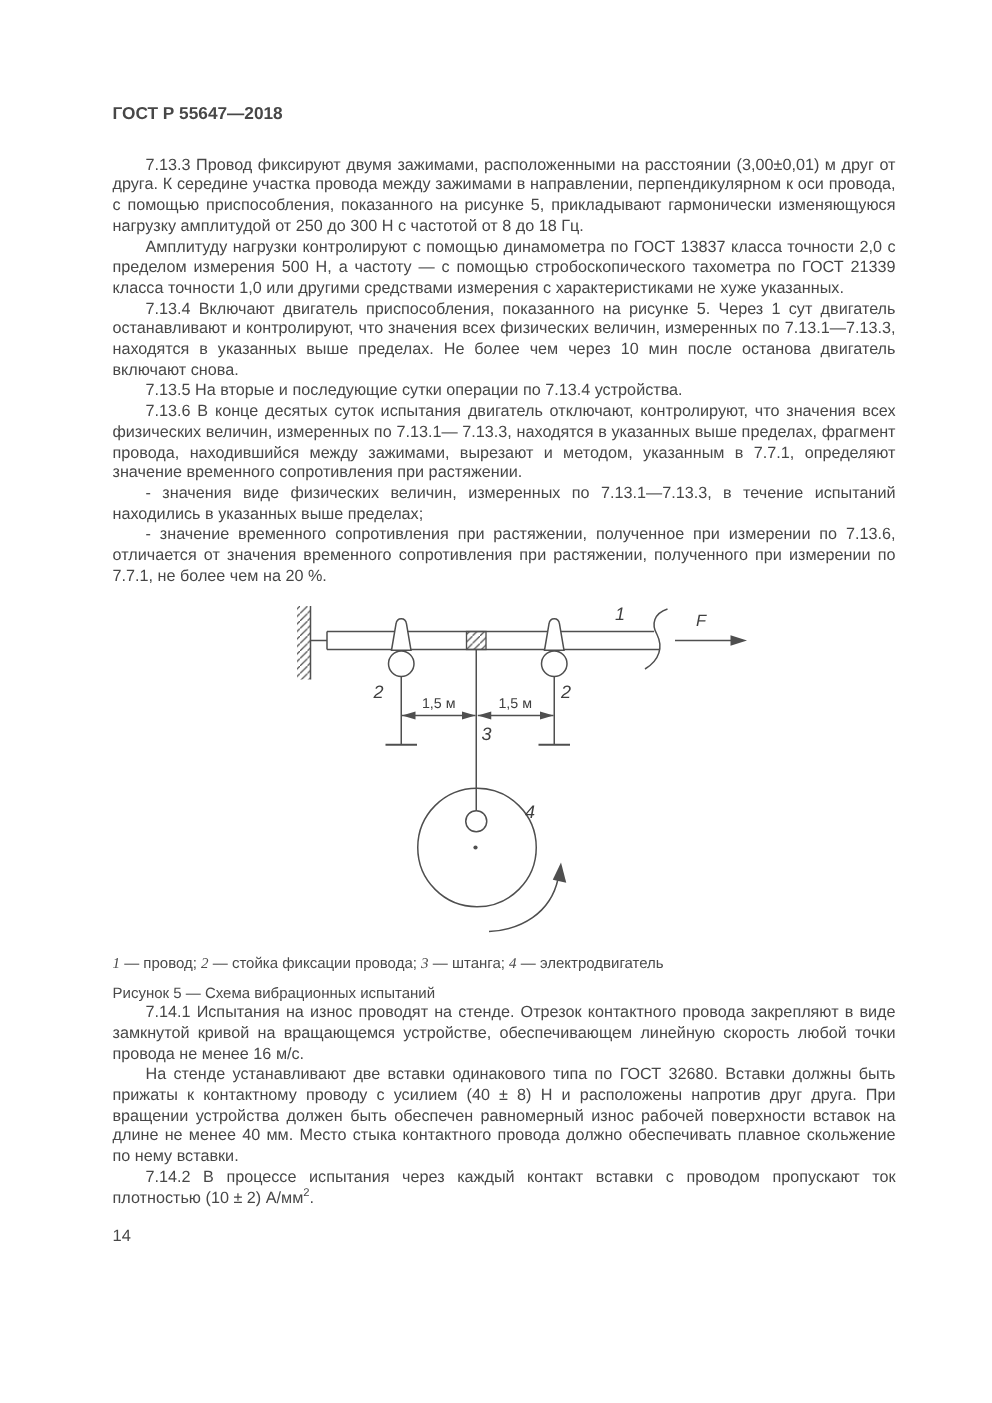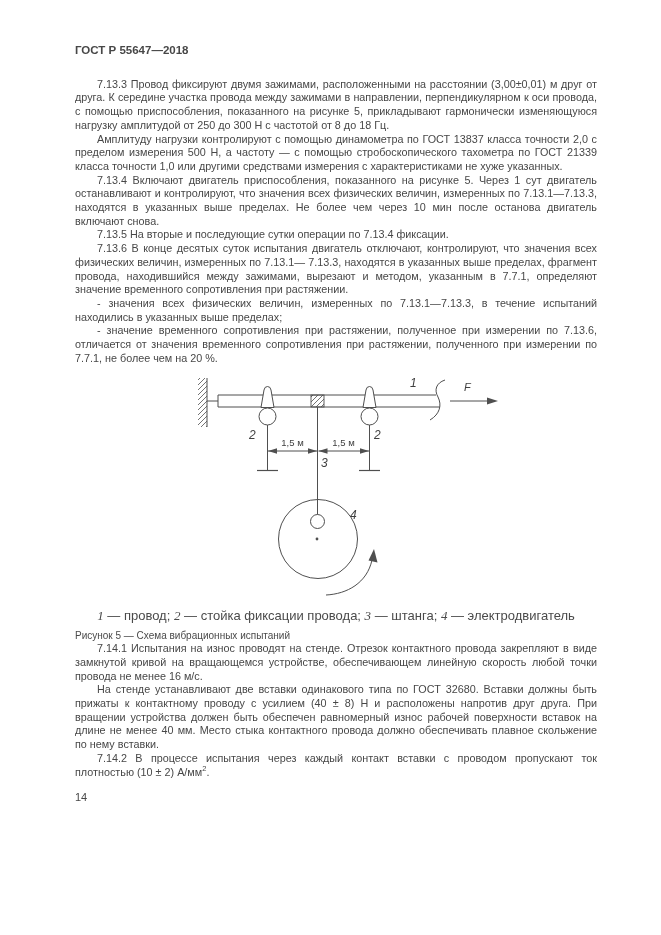--- a/index.html
+++ b/index.html
@@ -1,20 +1,20 @@
 <!DOCTYPE html>
 <html><head>
 <meta charset="utf-8">
 <style>
   html,body{margin:0;padding:0;background:#ffffff;}
   .page{
     position:relative;
     width:661px;height:935px;
     box-sizing:border-box;
-    padding:44px 64px 0 75px;
+    padding:70px 64px 0 75px;
     background:#fff;
     font-family:"Liberation Sans",sans-serif;
     font-size:10.8px;
     line-height:13.7px;
     color:#474747;
     overflow:hidden;
   }
   .doc-number{
     font-weight:bold;
     font-size:11.5px;
@@ -28,22 +28,21 @@
   .figure-wrap{
     margin:8px 0 0 110px;
     width:330px;
   }
   svg text{
     font-family:"Liberation Sans",sans-serif;
     fill:#3f3f3f;
   }
   .fig-legend{
     margin-top:1px;
-    text-align:center;
-    font-size:13px;
+    font-size:10px;
     line-height:11px;
     color:#4a4a4a;
   }
   .fig-legend i{font-family:"Liberation Serif",serif;}
   .fig-caption{
     margin-top:9px;
     text-align:left;
     font-size:10px;
     line-height:12px;
     color:#4a4a4a;
@@ -64,23 +63,23 @@
 </head>
 <body>
 
 <div class="page">
 
   <p class="doc-number">ГОСТ Р 55647—2018</p>
 
   <p class="body-par">7.13.3 Провод фиксируют двумя зажимами, расположенными на расстоянии (3,00±0,01) м друг от друга. К середине участка провода между зажимами в направлении, перпендикулярном к оси провода, с помощью приспособления, показанного на рисунке 5, прикладывают гармонически изменяющуюся нагрузку амплитудой от 250 до 300 Н с частотой от 8 до 18 Гц.</p>
   <p class="body-par">Амплитуду нагрузки контролируют с помощью динамометра по ГОСТ 13837 класса точности 2,0 с пределом измерения 500 Н, а частоту — с помощью стробоскопического тахометра по ГОСТ 21339 класса точности 1,0 или другими средствами измерения с характеристиками не хуже указанных.</p>
   <p class="body-par">7.13.4 Включают двигатель приспособления, показанного на рисунке 5. Через 1 сут двигатель останавливают и контролируют, что значения всех физических величин, измеренных по 7.13.1—7.13.3, находятся в указанных выше пределах. Не более чем через 10 мин после останова двигатель включают снова.</p>
-  <p class="body-par">7.13.5 На вторые и последующие сутки операции по 7.13.4 фиксации.</p>
+  <p class="body-par">7.13.5 На вторые и последующие сутки операции по 7.13.4 устройства.</p>
   <p class="body-par">7.13.6 В конце десятых суток испытания двигатель отключают, контролируют, что значения всех физических величин, измеренных по 7.13.1— 7.13.3, находятся в указанных выше пределах, фрагмент провода, находившийся между зажимами, вырезают и методом, указанным в 7.7.1, определяют значение временного сопротивления при растяжении.</p>
-  <p class="body-par">- значения всех физических величин, измеренных по 7.13.1—7.13.3, в течение испытаний находились в указанных выше пределах;</p>
+  <p class="body-par">- значения виде физических величин, измеренных по 7.13.1—7.13.3, в течение испытаний находились в указанных выше пределах;</p>
   <p class="body-par">- значение временного сопротивления при растяжении, полученное при измерении по 7.13.6, отличается от значения временного сопротивления при растяжении, полученного при измерении по 7.7.1, не более чем на 20 %.</p>
 
   <div class="figure-wrap">
     <svg width="330" height="232" viewBox="185 395 330 232">
       <defs>
         <pattern id="hatch" patternUnits="userSpaceOnUse" width="5" height="5">
           <path d="M0,5 L5,0" stroke="#4f4f4f" stroke-width="0.8"></path>
         </pattern>
       </defs>
 

